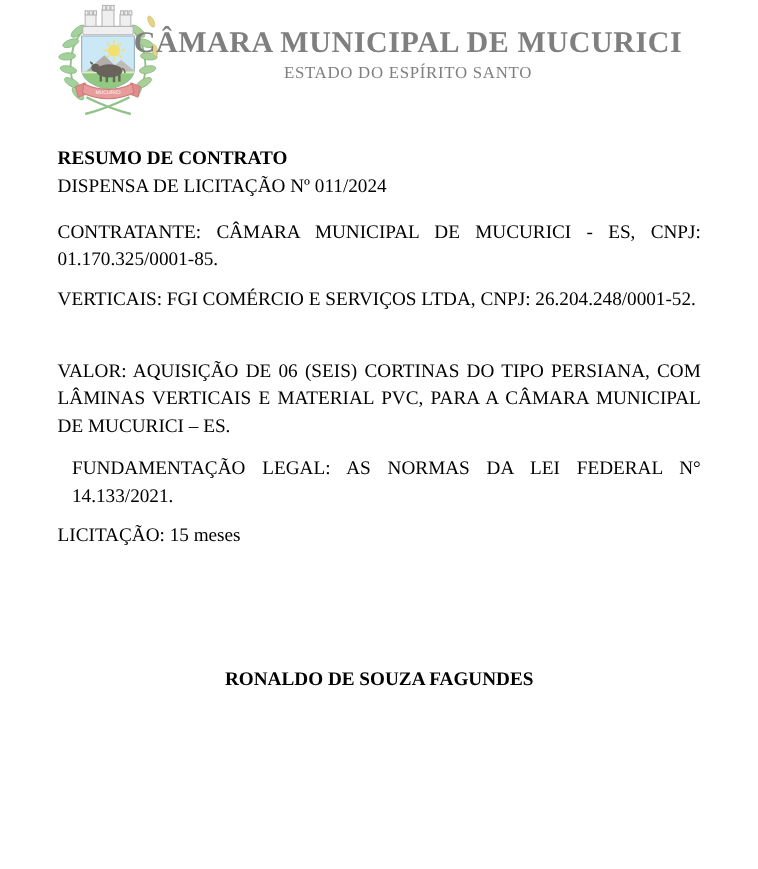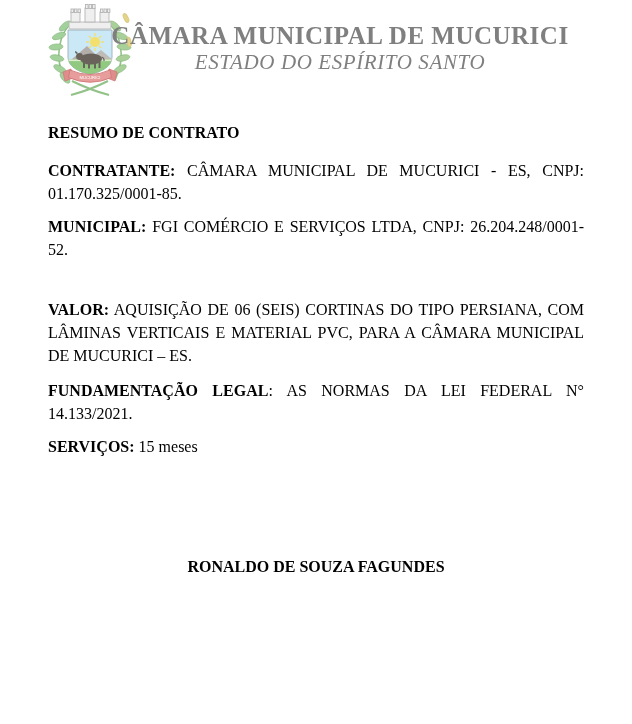--- a/index.html
+++ b/index.html
@@ -37,48 +37,47 @@
   }
   .org-name {
     font-size: 25px;
     font-weight: bold;
     color: var(--title-color, #7f7f7f);
     letter-spacing: 0.5px;
     line-height: 28px;
     white-space: nowrap;
   }
   .org-subtitle {
-    font-size: 21px;
+    font-size: 14px;
     color: var(--title-color, #7f7f7f);
     letter-spacing: 0.6px;
     margin-top: 3px;
     line-height: 18px;
     white-space: nowrap;
-    font-style: italic;
   }
 
   
   .doc-body {
     margin: 0 48px;
     font-size: 16px;
     line-height: 23px;
   }
 
   .doc-head { text-align: left; margin-top: 23px; }
   .doc-title { font-weight: bold; }
   .doc-sub { font-weight: normal; }
 
   .field { margin: 0; text-align: justify; }
-  .field .lbl { font-weight: bold; }
+  .field .lbl { font-weight: normal; }
 
   [data-name="field-contratante"]        { margin-top: 15px; }
   [data-name="field-contratada"]         { margin-top: 10px; }
   [data-name="field-objeto"]             { margin-top: 37px; }
   [data-name="field-valor-global"]       { margin-top: 23px; }
-  [data-name="field-fundamentacao-legal"]{ margin-top: 12px; }
+  [data-name="field-fundamentacao-legal"]{ margin-top: 12px; margin-left: 12px; }
   [data-name="field-vigencia"]           { margin-top: 10px; }
 
   .date-line { margin-top: 33px; text-align: right; }
 
   .signature { margin-top: 97px; text-align: center; }
   .sig-name { font-weight: bold; }
 </style>
 </head>
 <body>
 
@@ -182,29 +181,30 @@
       <div class="org-name" data-name="org-name">CÂMARA MUNICIPAL DE MUCURICI</div>
       <div class="org-subtitle" data-name="org-subtitle">ESTADO DO ESPÍRITO SANTO</div>
     </div>
   </header>
 
   <main class="doc-body" data-name="document-body">
 
     <div class="doc-head" data-name="document-heading">
       <div class="doc-title" data-name="document-title">RESUMO DE CONTRATO</div>
       <div data-name="document-subtitles">
+          <div class="doc-sub" data-name="document-subtitle-line">DISPENSA DE LICITAÇÃO Nº 011/2024</div>
         </div>
     </div>
 
     <div data-name="fields">
         <p class="field" data-name="field-contratante"><b class="lbl" data-name="field-label">CONTRATANTE:</b><span data-name="field-value"> CÂMARA MUNICIPAL DE MUCURICI - ES, CNPJ: 01.170.325/0001-85.</span></p>
-        <p class="field" data-name="field-contratada"><b class="lbl" data-name="field-label">MUNICIPAL:</b><span data-name="field-value"> FGI COMÉRCIO E SERVIÇOS LTDA, CNPJ: 26.204.248/0001-52.</span></p>
+        <p class="field" data-name="field-contratada"><b class="lbl" data-name="field-label">VERTICAIS:</b><span data-name="field-value"> FGI COMÉRCIO E SERVIÇOS LTDA, CNPJ: 26.204.248/0001-52.</span></p>
         <p class="field" data-name="field-objeto"><b class="lbl" data-name="field-label">VALOR:</b><span data-name="field-value"> AQUISIÇÃO DE 06 (SEIS) CORTINAS DO TIPO PERSIANA, COM LÂMINAS VERTICAIS E MATERIAL PVC, PARA A CÂMARA MUNICIPAL DE MUCURICI – ES.</span></p>
         <p class="field" data-name="field-fundamentacao-legal"><b class="lbl" data-name="field-label">FUNDAMENTAÇÃO LEGAL</b><span data-name="field-value">: AS NORMAS DA LEI FEDERAL N° 14.133/2021.</span></p>
-        <p class="field" data-name="field-vigencia"><b class="lbl" data-name="field-label">SERVIÇOS:</b><span data-name="field-value"> 15 meses</span></p>
+        <p class="field" data-name="field-vigencia"><b class="lbl" data-name="field-label">LICITAÇÃO:</b><span data-name="field-value"> 15 meses</span></p>
       </div>
 
 
     <div class="signature" data-name="signature-block">
       <div class="sig-name" data-name="signature-name">RONALDO DE SOUZA FAGUNDES</div>
 
     </div>
 
   </main>
 </div>

